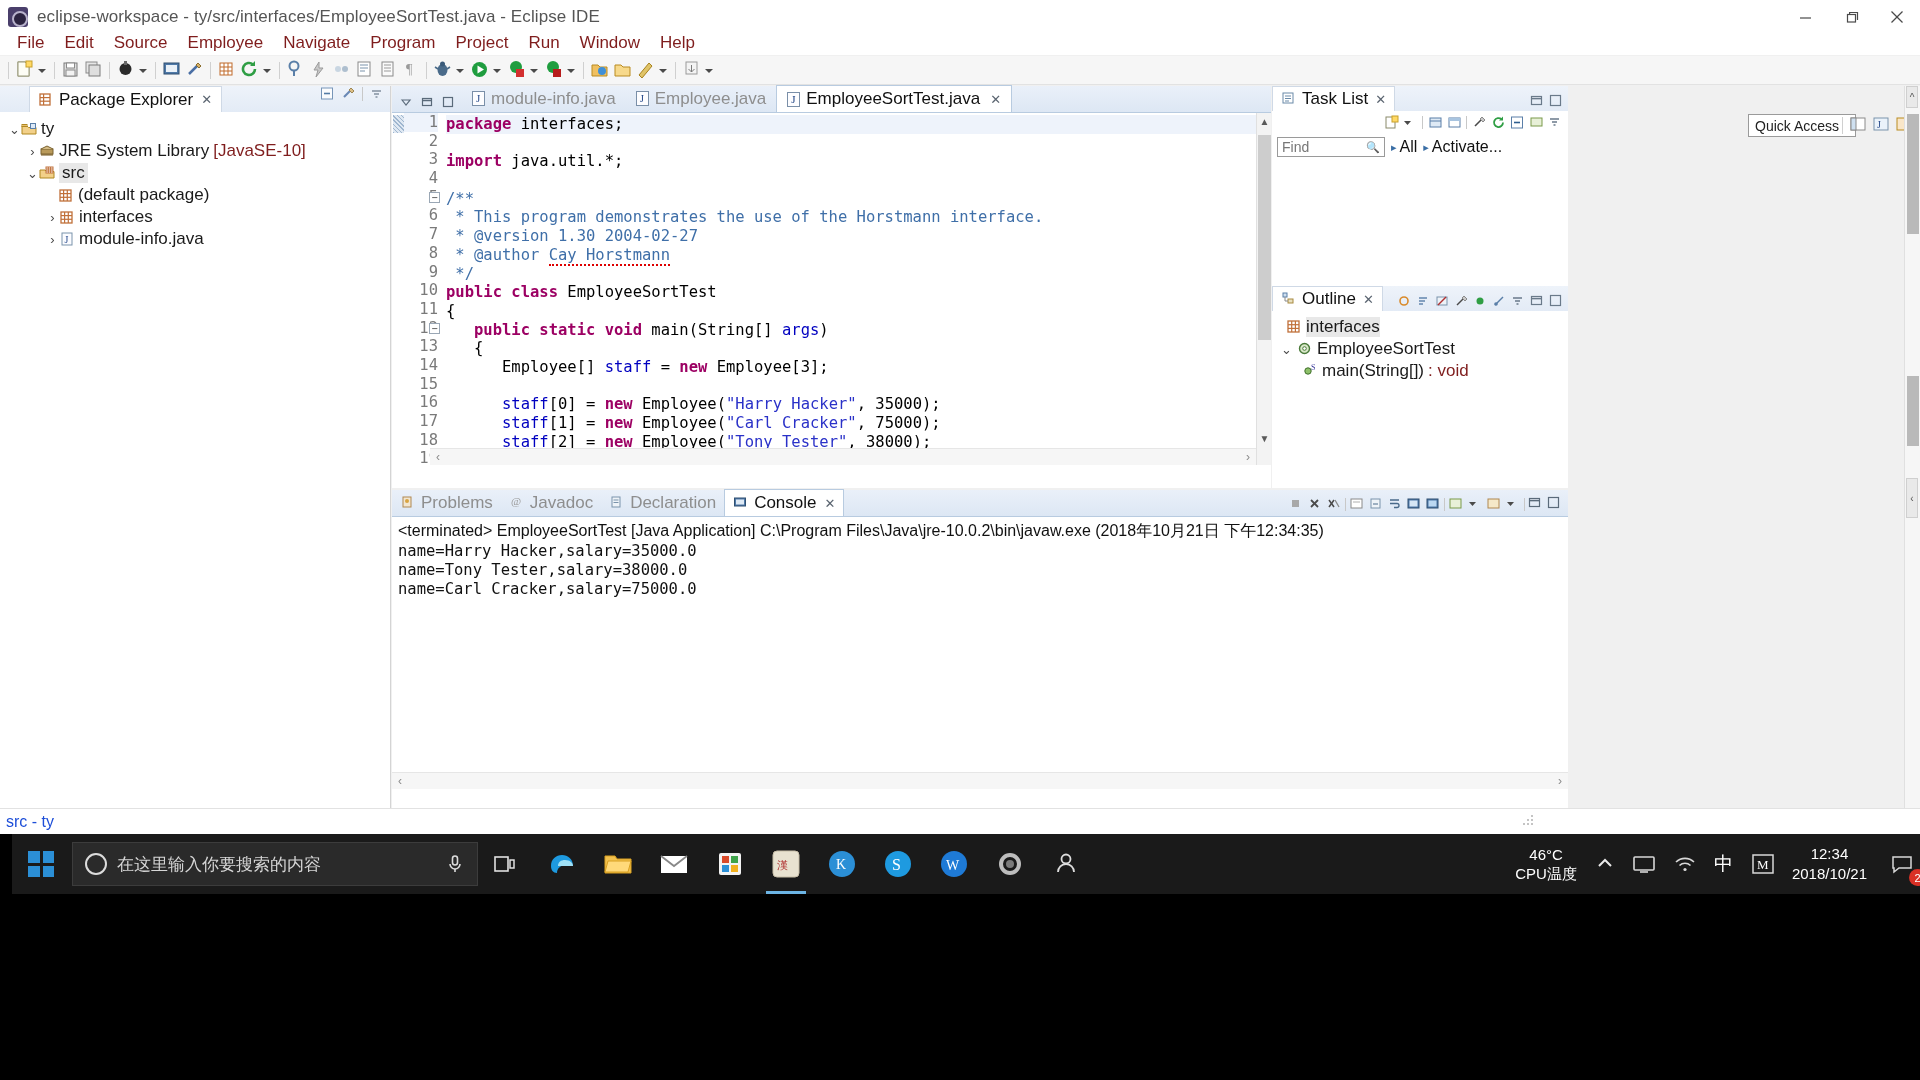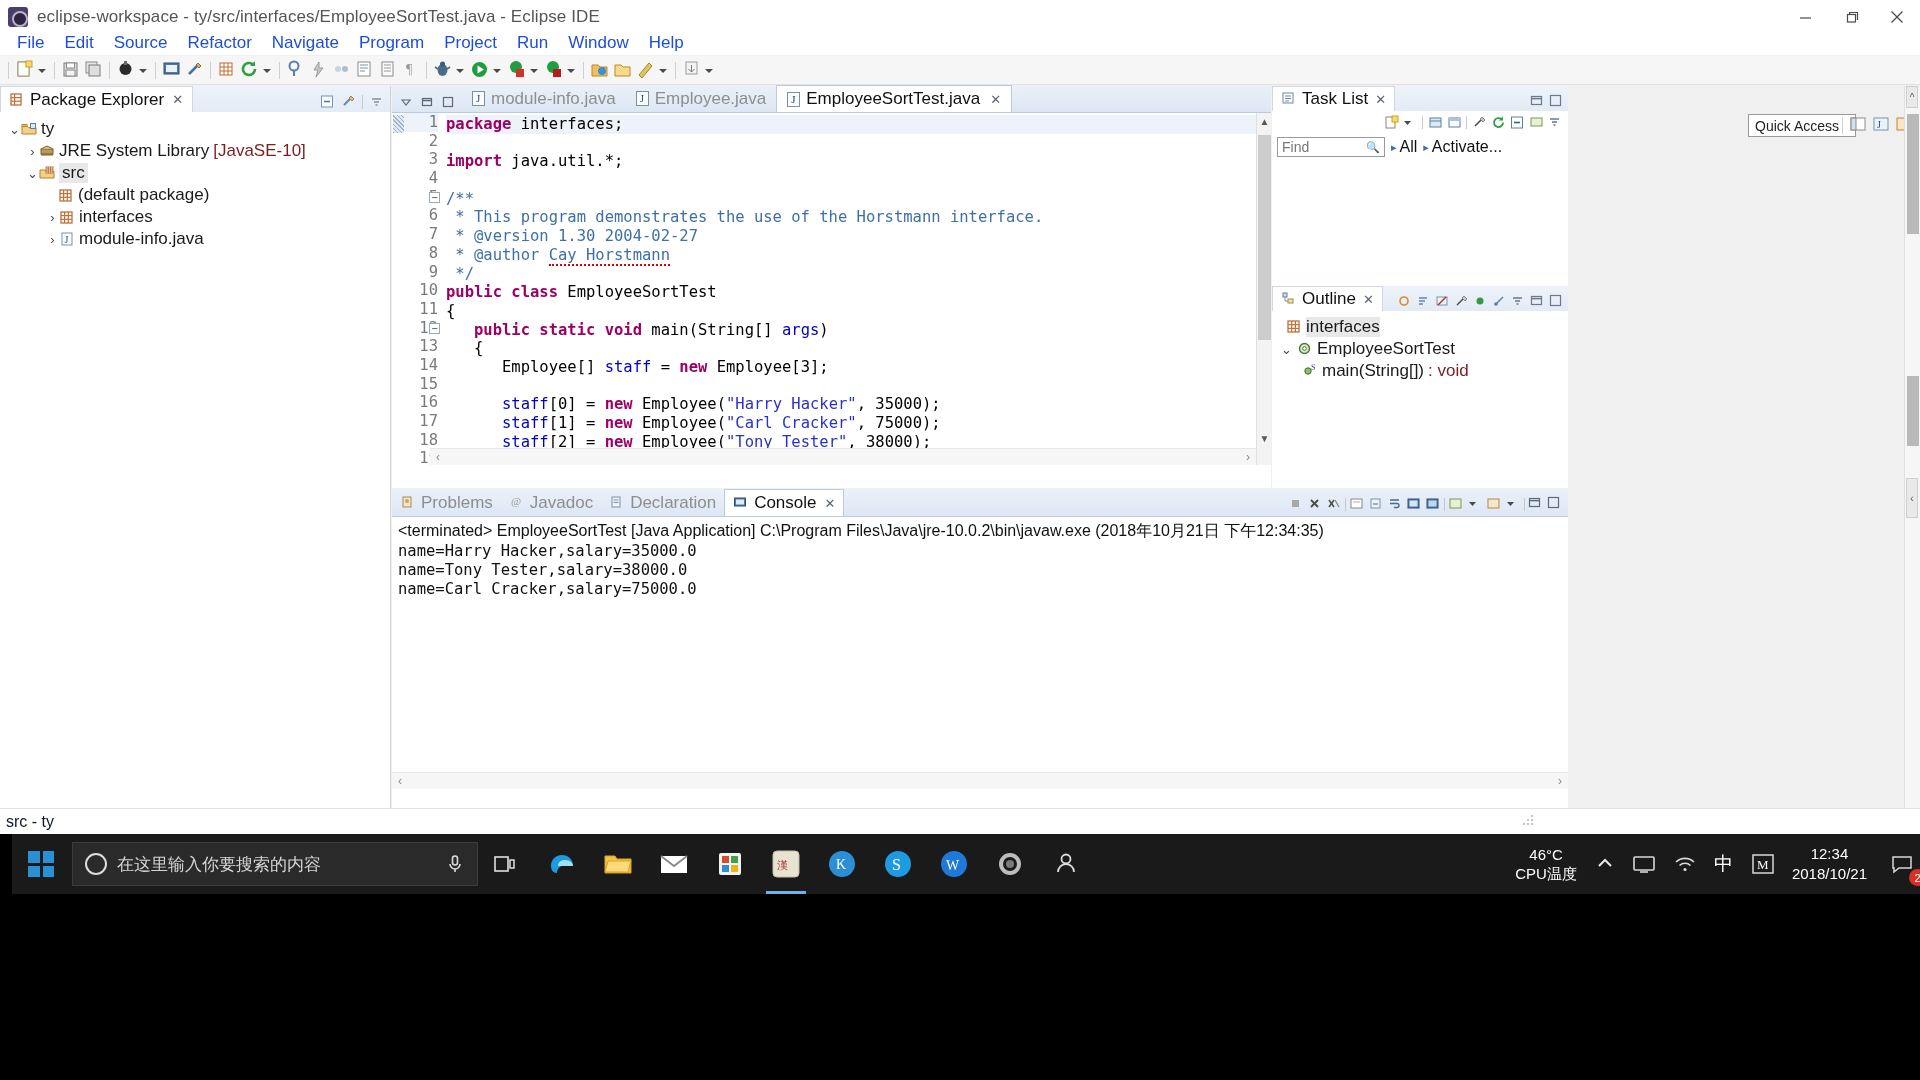--- a/index.html
+++ b/index.html
@@ -32,21 +32,21 @@
     width:46px; height:34px; display:flex; align-items:center; justify-content:center;
     color:#5a5a5a; font-size:15px;
   }
   .win-btn svg { display:block; }
 
   
   .menubar {
     position:absolute; left:0; top:30px; width:1920px; height:25px;
     background:#ffffff; display:flex; align-items:center; padding-left:7px;
   }
-  .menu-item { padding:2px 10px; font-size:17px; color:#1d4ed8; white-space:nowrap; }
+  .menu-item { padding:2px 10px; font-size:17px; color:#7f1d1d; white-space:nowrap; }
 
   
   .toolbar {
     position:absolute; left:0; top:56px; width:1920px; height:29px;
     background:#f6f6f6; border-bottom:1px solid #e2e2e2;
     display:flex; align-items:center; padding-left:4px;
   }
   .tb { width:21px; height:22px; margin:0 1px; position:relative; display:inline-block; }
   .tb-arrow { width:11px; height:22px; margin-right:3px; position:relative; }
   .tb-arrow::after{
@@ -62,21 +62,21 @@
   }
   .qa-right { position:absolute; right:4px; top:58px; display:flex; align-items:center; }
 
   
   .pkg-panel {
     position:absolute; left:0; top:86px; width:391px; height:722px;
     background:#fff; border-right:1px solid #d4d4d4;
   }
   .view-tabbar {
     height:26px; background:linear-gradient(#eef3fa,#e3ebf6);
-    display:flex; align-items:flex-end; position:relative;
+    display:flex; align-items:flex-start; position:relative;padding-left:29px;
   }
   .view-tab {
     height:26px; display:flex; align-items:center; gap:5px; padding:0 9px 0 8px;
     background:#ffffff; border-top:1px solid #cfd9e6; border-left:1px solid #cfd9e6;
     border-right:1px solid #cfd9e6; font-size:17px; color:#111; white-space:nowrap;
   }
   .view-tab .tab-x { color:#5a6470; font-size:13px; margin-left:3px; }
   .view-tools { margin-left:auto; display:flex; align-items:center; gap:6px; padding-right:6px; padding-bottom:3px; }
   .vt-btn { width:15px; height:15px; opacity:.8; }
 
@@ -194,21 +194,21 @@
   
   .edge-strip { position:absolute; right:0; top:86px; width:16px; height:722px; background:#f6f6f6; border-left:1px solid #e0e0e0; }
   .edge-thumb { position:absolute; left:2px; width:12px; background:#b9b9b9; }
   .edge-arrowbtn { position:absolute; right:2px; width:12px; height:40px; background:#e9e9e9; border:1px solid #cfcfcf;
      display:flex; align-items:center; justify-content:center; color:#555; font-size:10px; }
 
   
   .statusbar {
     position:absolute; left:0; top:808px; width:1920px; height:26px;
     background:#fff; border-top:1px solid #e2e2e2; display:flex; align-items:center;
-    font-size:16px; color:#0f172a; padding-left:6px;
+    font-size:16px; color:#1d4ed8; padding-left:6px;
   }
   .status-grip { position:absolute; left:1520px; top:812px; width:18px; height:18px; }
 
   
   .taskbar { position:absolute; left:0; top:834px; width:1920px; height:246px; background:#000; }
   .tb-inner { position:absolute; left:12px; top:0; width:1920px; height:60px; background:#1a1a1a; display:flex; align-items:center; }
   .start-btn { width:58px; height:60px; display:flex; align-items:center; justify-content:center; }
   .win-logo { width:26px; height:26px; display:grid; grid-template-columns:1fr 1fr; grid-template-rows:1fr 1fr; gap:3px; }
   .win-logo i { background:#2b8fd6; display:block; }
   .search-pill {
@@ -253,21 +253,21 @@
           <line x1="12.5" y1="1.5" x2="1.5" y2="12.5" stroke="#4a4a4a" stroke-width="1.3"></line>
         </svg>
       </div>
     </div>
   </div>
 
   <div class="menubar">
     <div class="menu-item">File</div>
     <div class="menu-item">Edit</div>
     <div class="menu-item">Source</div>
-    <div class="menu-item">Refactor</div>
+    <div class="menu-item">Employee</div>
     <div class="menu-item">Navigate</div>
     <div class="menu-item">Program</div>
     <div class="menu-item">Project</div>
     <div class="menu-item">Run</div>
     <div class="menu-item">Window</div>
     <div class="menu-item">Help</div>
   </div>
 
   <div class="toolbar">
     <div class="tb-sep"></div>

